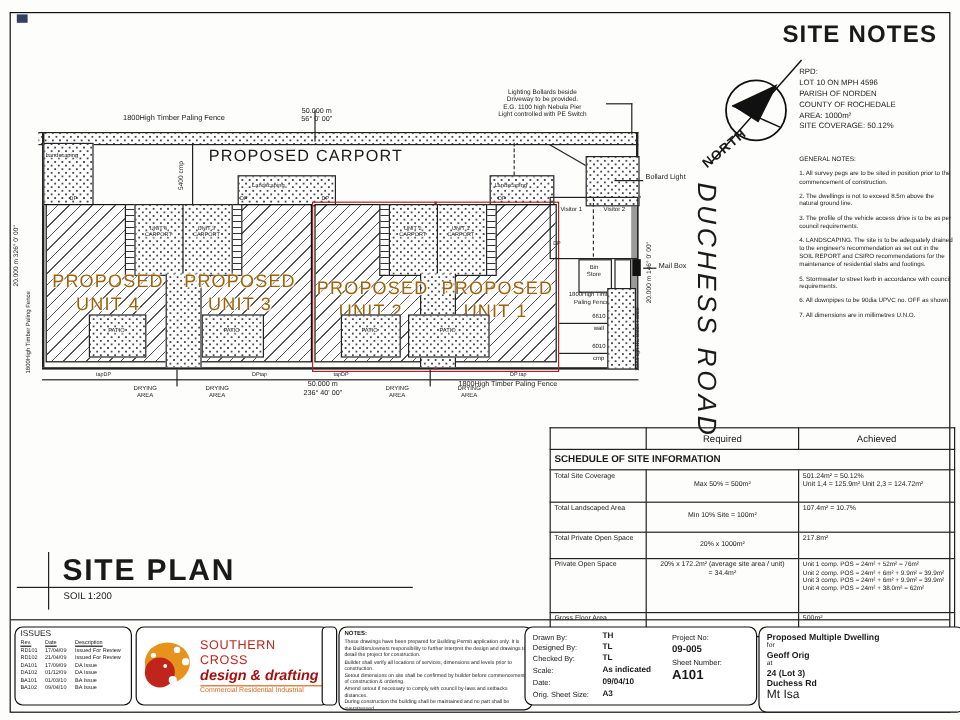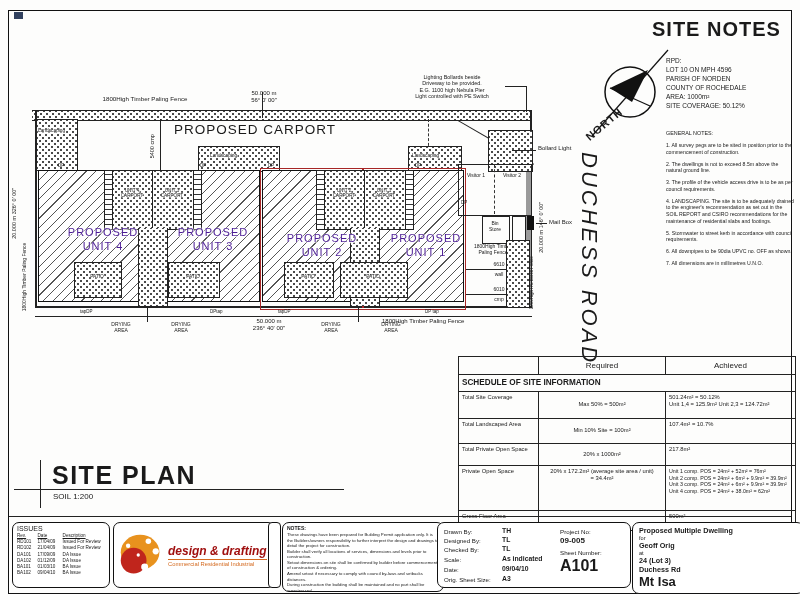--- a/index.html
+++ b/index.html
@@ -14,21 +14,21 @@
     background-image:radial-gradient(circle,#444 0.7px,transparent 0.9px),
                      radial-gradient(circle,#444 0.7px,transparent 0.9px);
     background-size:6px 6px,6px 6px;background-position:0 0,3px 3px;}
   .bdr{border:1px solid #222;}
   .line{background:#222;}
   .redline{background:#a72626;}
   .vbox{display:flex;align-items:center;justify-content:center;}
   .vtext{transform:rotate(-90deg);white-space:nowrap;}
   .lbl{font-size:6px;}
   .halo{text-shadow:0 0 2px #fff,0 0 3px #fff,1px 1px 1px #fff;}
-  .unit-label{font-size:11px;letter-spacing:1px;color:#4c1d95;line-height:1.25;padding-left:13px;}
+  .unit-label{font-size:15px;letter-spacing:1px;color:#a16207;line-height:1.25;}
   .rbox{border:1.3px solid #111;border-radius:7px;background:#fff;position:absolute;overflow:hidden;}
   table.sched{border-collapse:collapse;width:337px;table-layout:fixed;}
   table.sched td{border:1px solid #222;vertical-align:top;padding:2px 3px;font-size:5.8px;line-height:1.25;}
   .iss-table{font-size:4.6px;line-height:1.35;width:100%;border-collapse:collapse;}
   .iss-table td{padding:0 1px;}
   .iss-head td{text-decoration:underline;}
 </style>
 </head>
 <body>
 
@@ -311,20 +311,21 @@
   <svg width="46" height="46" viewBox="0 0 50 50">
     <ellipse cx="24" cy="22" rx="21" ry="19" fill="#e8921e"></ellipse>
     <circle cx="17" cy="31" r="14" fill="#c0251c"></circle>
     <circle cx="33" cy="10" r="3" fill="#fff"></circle>
     <circle cx="41" cy="21" r="3.4" fill="#fff"></circle>
     <circle cx="29" cy="38" r="3.8" fill="#fff"></circle>
     <circle cx="11" cy="15" r="2.4" fill="#fff"></circle>
     <circle cx="22" cy="25" r="1.8" fill="#fff"></circle>
   </svg>
   <div style="margin-left:4px;">
+    <div style="font-size:10.5px;color:#c0251c;letter-spacing:0.5px;">SOUTHERN CROSS</div>
     <div style="font-size:12px;color:#a01010;font-weight:bold;font-style:italic;">design &amp; drafting</div>
     <div style="font-size:5.8px;color:#d4691e;border-top:1px solid #d4691e;margin-top:1px;padding-top:1px;">Commercial  Residential  Industrial</div>
   </div>
 </div>
 
 <div class="rbox" style="left:268px;top:522px;width:11px;height:64px;border-radius:4px;"></div>
 
 <div class="rbox" style="left:282px;top:522px;width:152px;height:64px;padding:2px 4px;">
   <div style="font-size:5px;font-weight:bold;">NOTES:</div>
   <div class="pre" style="font-size:4.3px;line-height:1.3;margin-top:1px;">These drawings have been prepared for Building Permit application only.  It is the Builders/owners responsibility to further interpret the design and drawings to detail the project for construction.
@@ -343,24 +344,24 @@
   <div class="abs" style="left:64px;top:22px;font-size:6.8px;font-weight:bold;">TL</div>
   <div class="abs" style="left:6px;top:33px;font-size:6.2px;">Scale:</div>
   <div class="abs" style="left:64px;top:32px;font-size:6.8px;font-weight:bold;">As indicated</div>
   <div class="abs" style="left:6px;top:43px;font-size:6.2px;">Date:</div>
   <div class="abs" style="left:64px;top:42px;font-size:6.8px;font-weight:bold;">09/04/10</div>
   <div class="abs" style="left:6px;top:53px;font-size:6.2px;">Orig. Sheet Size:</div>
   <div class="abs" style="left:64px;top:52px;font-size:6.8px;font-weight:bold;">A3</div>
   <div class="abs" style="left:122px;top:5px;font-size:6.2px;">Project No:</div>
   <div class="abs" style="left:122px;top:13px;font-size:8px;font-weight:bold;">09-005</div>
   <div class="abs" style="left:122px;top:26px;font-size:6.2px;">Sheet Number:</div>
-  <div class="abs" style="left:122px;top:34px;font-size:16px;font-weight:bold;">A101</div>
+  <div class="abs" style="left:122px;top:34px;font-size:11px;font-weight:bold;">A101</div>
 </div>
 
 <div class="rbox" style="left:632px;top:522px;width:158px;height:64px;padding:3px 6px;">
   <div style="font-size:7.2px;font-weight:bold;">Proposed Multiple Dwelling</div>
   <div style="font-size:5.6px;">for</div>
   <div style="font-size:7.2px;font-weight:bold;">Geoff Orig</div>
   <div style="font-size:5.6px;">at</div>
   <div style="font-size:7.2px;font-weight:bold;">24 (Lot 3)</div>
   <div style="font-size:7.2px;font-weight:bold;">Duchess Rd</div>
-  <div style="font-size:13px;font-weight:bold;">Mt Isa</div>
+  <div style="font-size:10px;font-weight:normal;">Mt Isa</div>
 </div>
 
 </body></html>

